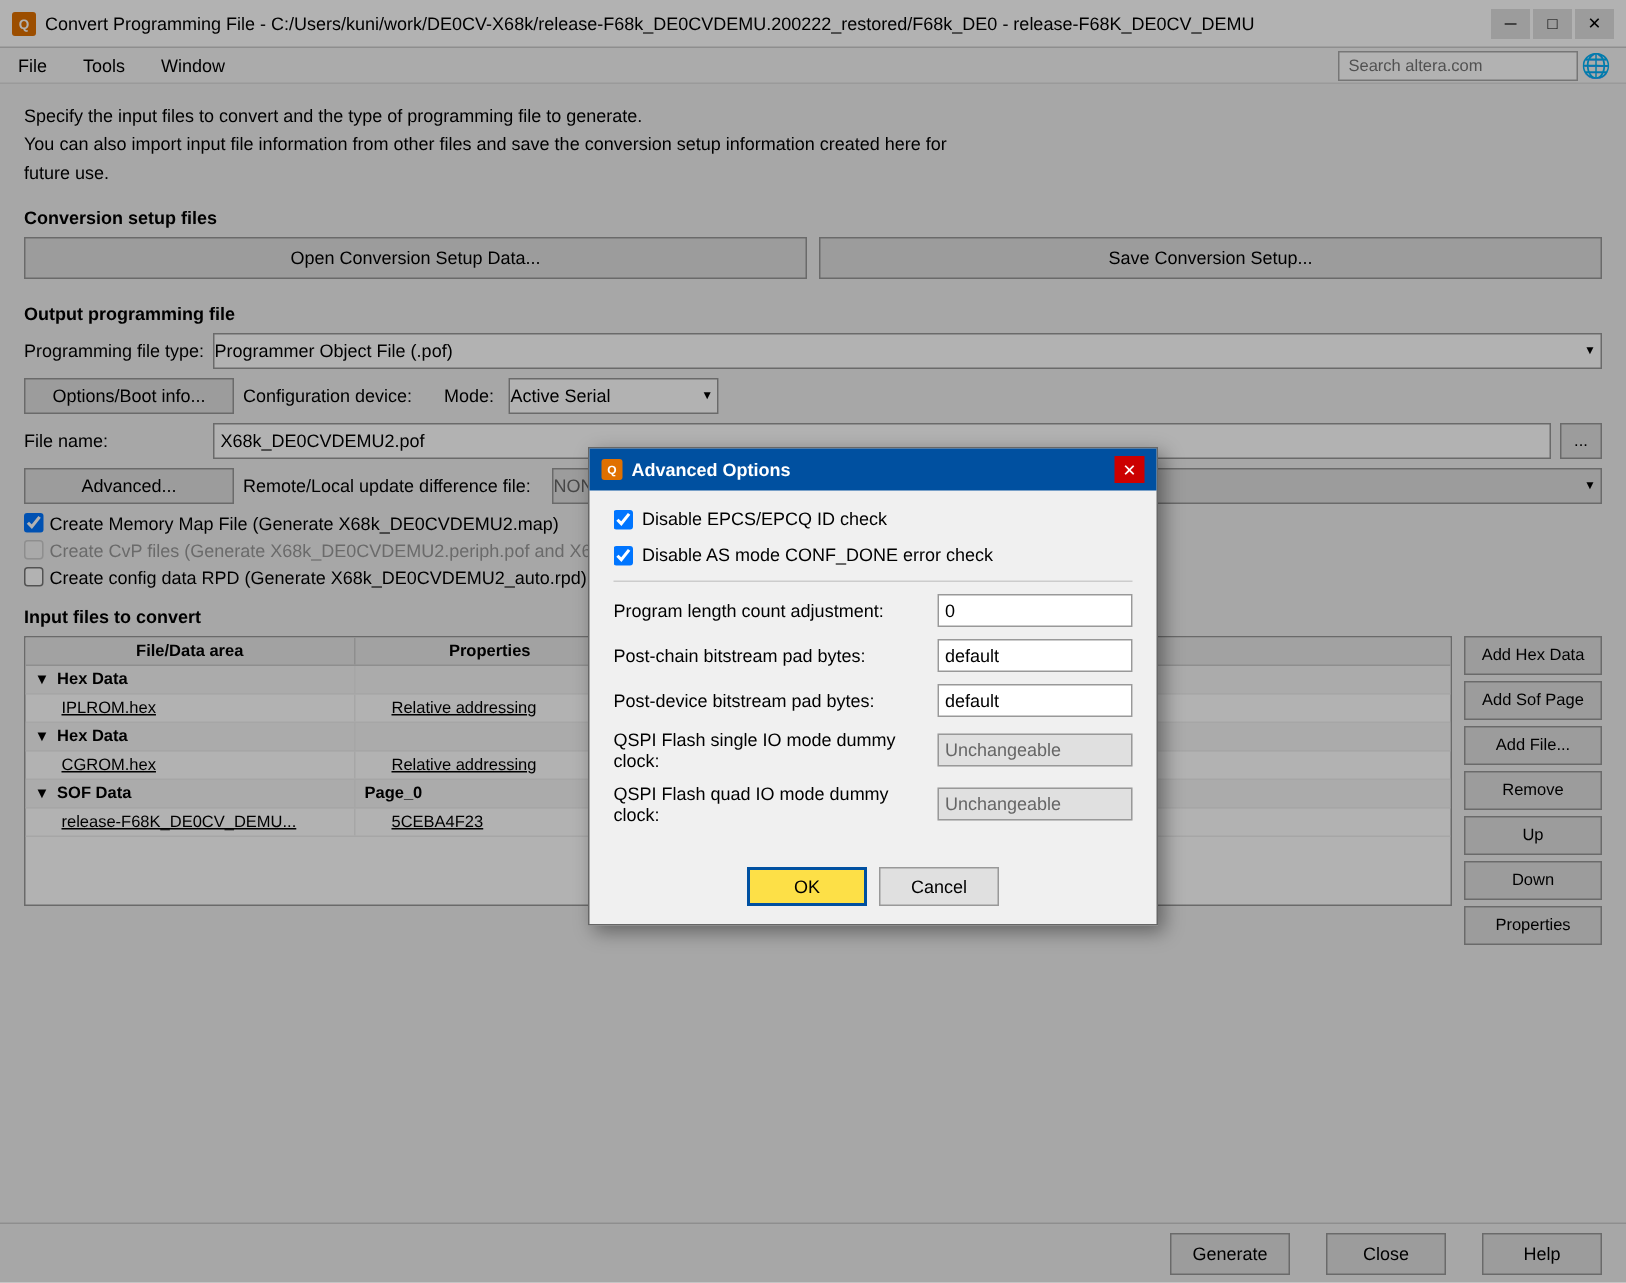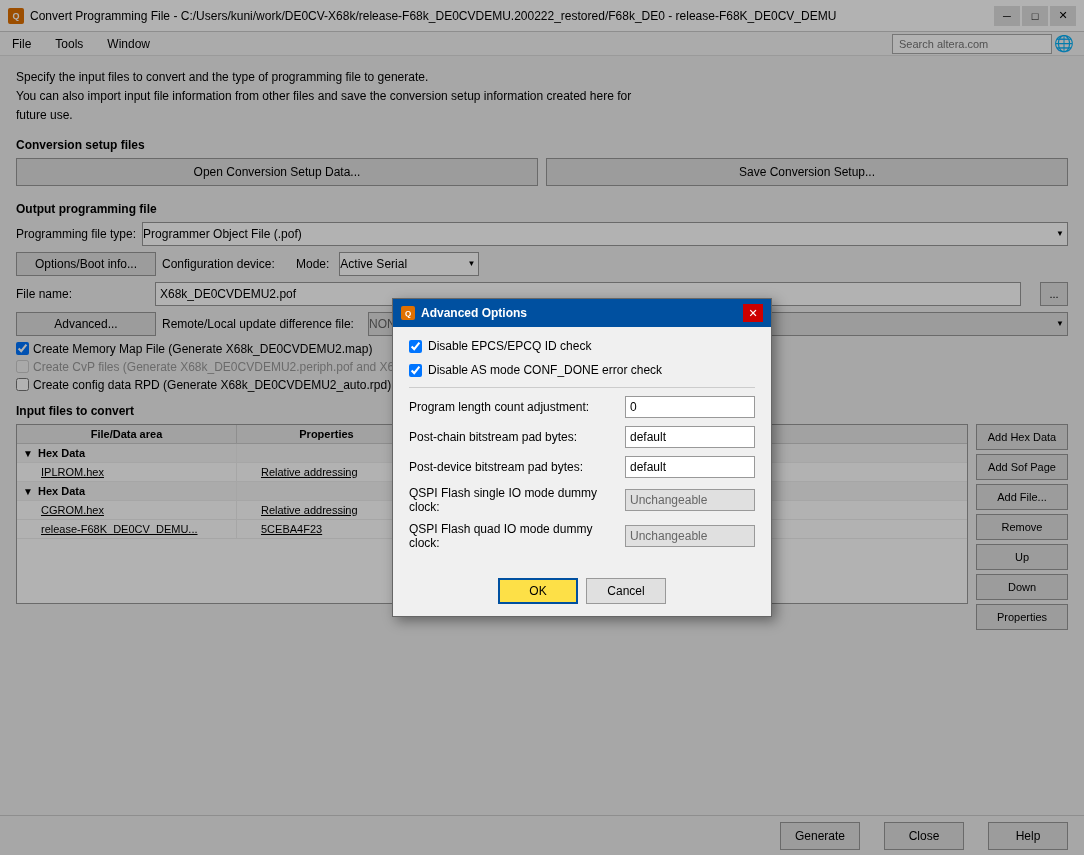--- a/index.html
+++ b/index.html
@@ -191,21 +191,21 @@
       content: '▼';
       font-size: 8px;
       position: absolute;
       right: 4px;
       pointer-events: none;
     }
     .mode-label { font-size: 12px; margin-left: 8px; }
     .file-row {
       display: flex;
       align-items: center;
-      gap: 19px;
+      gap: 6px;
       margin-bottom: 6px;
     }
     .file-label { font-size: 12px; min-width: 120px; }
     .file-input {
       flex: 1;
       height: 24px;
       border: 1px solid #999;
       background: #fff;
       font-size: 12px;
       padding: 0 4px;
@@ -640,20 +640,28 @@
             </div>
             <div class="tree-cell"></div>
             <div class="tree-cell"></div>
           </div>
           <div class="child-row">
             <div class="child-cell">CGROM.hex</div>
             <div class="child-cell">Relative addressing</div>
             <div class="child-cell">0x00700000</div>
           </div>
 
+          <div class="tree-row parent">
+            <div class="tree-cell">
+              <span class="tree-expand">▼</span>
+              SOF Data
+            </div>
+            <div class="tree-cell">Page_0</div>
+            <div class="tree-cell">0x00000000</div>
+          </div>
           <div class="child-row">
             <div class="child-cell">release-F68K_DE0CV_DEMU...</div>
             <div class="child-cell">5CEBA4F23</div>
             <div class="child-cell"></div>
           </div>
         </div>
       </div>
 
       <div class="side-buttons">
         <button class="side-btn">Add Hex Data</button>

